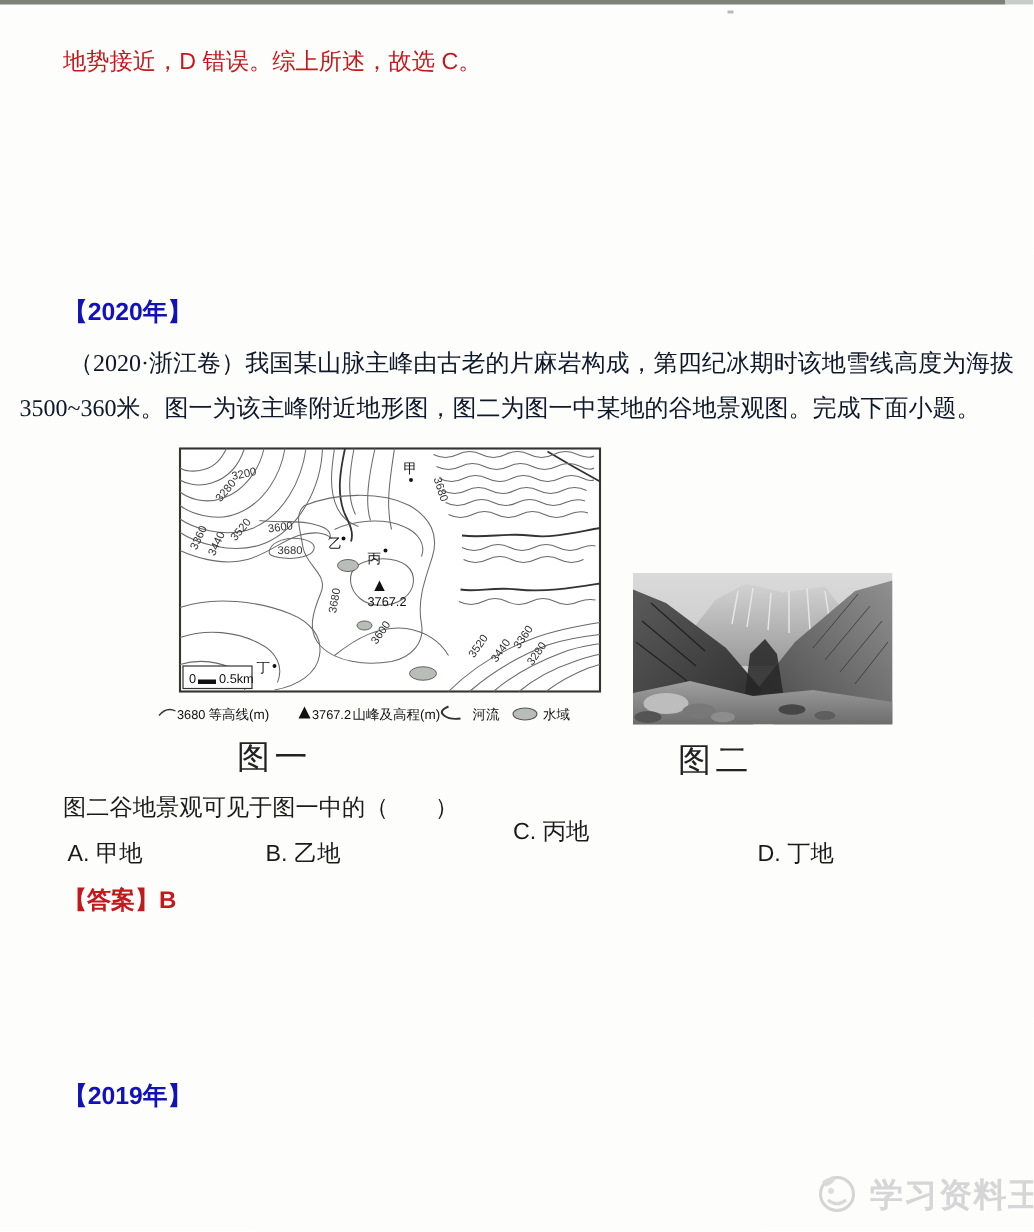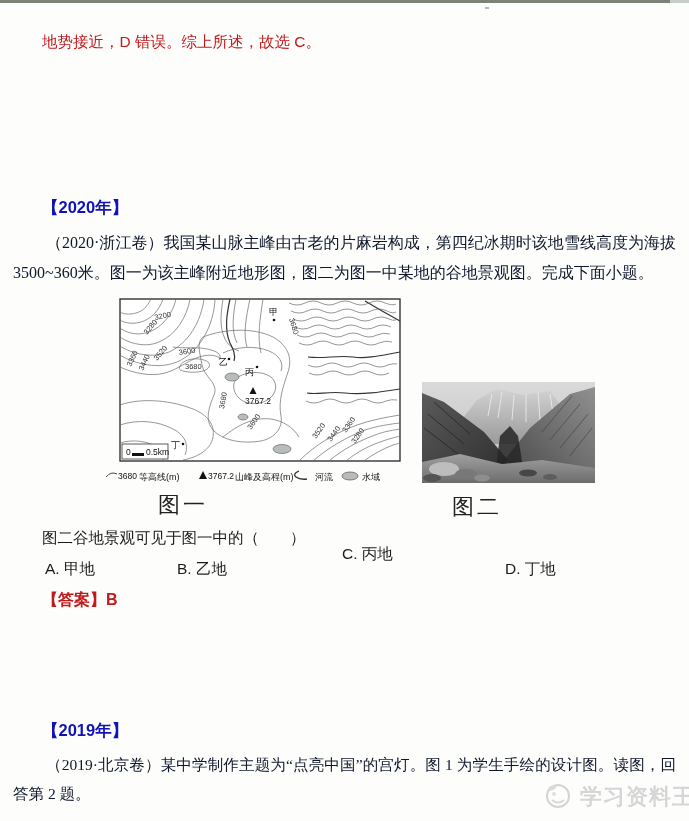--- a/index.html
+++ b/index.html
@@ -192,21 +192,20 @@
   <div class="abs opt" style="left:45px;top:559px;">A. 甲地</div>
   <div class="abs opt" style="left:177px;top:559px;">B. 乙地</div>
   <div class="abs opt" style="left:342px;top:544px;">C. 丙地</div>
   <div class="abs opt" style="left:505px;top:559px;">D. 丁地</div>
 
   <div class="abs red" style="left:42px;top:590px;font-size:16px;font-weight:600;text-align:right;">【答案】B</div>
 
 
   <div class="abs blue" style="left:42px;top:720px;font-size:16.5px;">【2019年】</div>
 
-  <div class="abs para serifp" style="top:750px;text-indent:33px;line-height:29px;font-size:15.5px;">（2019·北京卷）某中学制作主题为“点亮中国”的宫灯。图 1 为学生手绘的设计图。读图，回答第 2 题。</div>
 
   <div class="abs" style="left:540px;top:778px;">
     <svg width="34" height="34" viewBox="0 0 34 34">
       <circle cx="18" cy="18" r="11" fill="none" stroke="#d4d4d4" stroke-width="2"></circle>
       <path d="M8,10 q4,-4 9,-2 q-2,4 -7,5 Z" fill="#dadada"></path>
       <circle cx="14" cy="16" r="2" fill="#dedede"></circle>
       <path d="M12,22 q6,5 12,0" fill="none" stroke="#d8d8d8" stroke-width="2"></path>
     </svg>
   </div>
   <div id="watermark-text" class="abs" style="left:580px;top:782px;">学习资料王</div>

